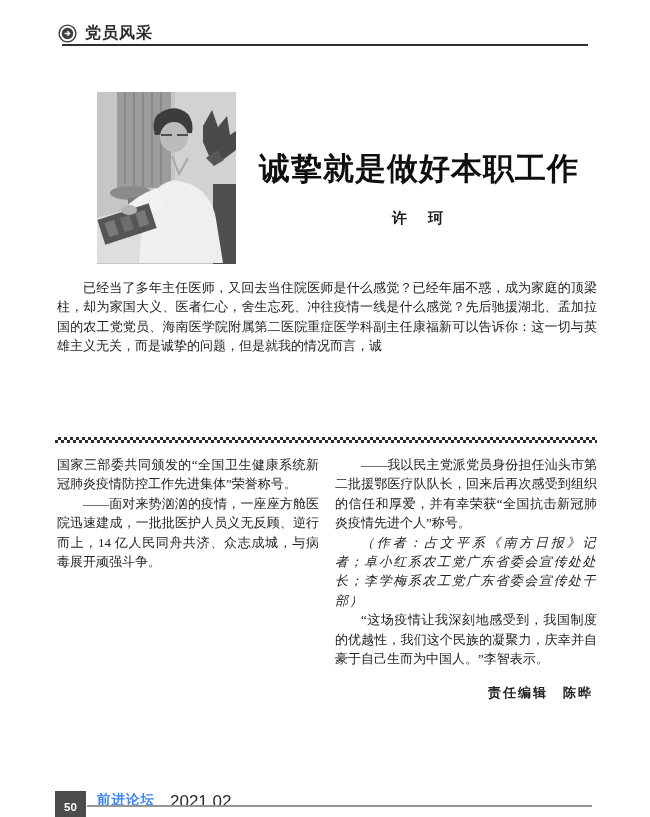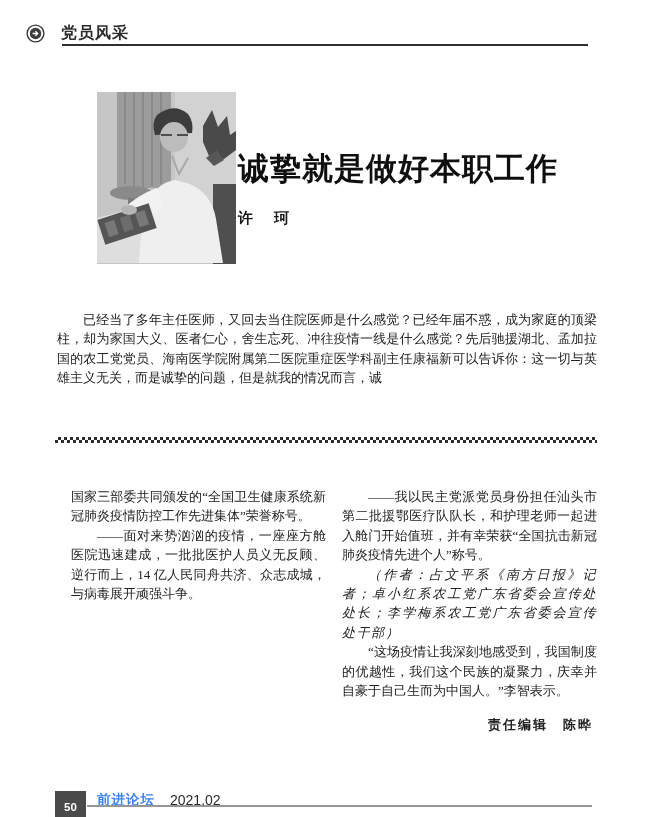--- a/index.html
+++ b/index.html
@@ -4,48 +4,48 @@
 <style>
   html,body{margin:0;padding:0;}
   body{
     width:650px;height:817px;background:#ffffff;color:#1d1d1d;
     font-family:"Liberation Serif","DejaVu Serif",serif;
     position:relative;overflow:hidden;
   }
   .abs{position:absolute;}
 
   
-  .hdr{top:23px;left:26px;display:flex;align-items:center;gap:16px;justify-content:center;}
+  .hdr{top:23px;left:58px;display:flex;align-items:center;gap:8px;justify-content:center;}
   .hdr-label{
     font-family:"Liberation Sans","DejaVu Sans",sans-serif;
     font-weight:bold;font-size:16px;letter-spacing:1px;color:#2b2b2b;
   }
   .hdr-line{top:44px;left:62px;right:62px;height:2px;background:#2f2f2f;}
 
   
   .photo{left:97px;top:92px;width:139px;height:172px;background:#c8c8c8;overflow:hidden;}
-  .title-block{left:238px;right:50px;top:151px;}
+  .title-block{left:238px;right:50px;top:151px;text-align:center;}
   .article-title{
     font-family:"Liberation Sans","DejaVu Sans",sans-serif;
     font-weight:bold;font-size:31px;letter-spacing:1px;color:#0f0f0f;line-height:1.15;
   }
   .article-author{
     margin-top:22px;font-size:15px;font-weight:bold;letter-spacing:3px;color:#1a1a1a;
   }
 
   
   .two-col{display:flex;gap:16px;}
-  .col{flex:1 1 0;min-width:0;margin-top:32px;}
+  .col{flex:1 1 0;min-width:0;}
   .col p{
     margin:0;font-size:13px;line-height:19.4px;text-align:justify;
     color:#222;
   }
   .col p.indent{text-indent:2em;}
   .lead{top:278px;left:57px;right:53px;}
-  .body-block{top:455px;left:71px;right:53px;}
+  .body-block{top:455px;left:57px;right:53px;}
   .author-note{font-style:italic;letter-spacing:1.5px;color:#2a2a2a;}
   .editor-line{
     margin-top:16px;text-align:right;font-weight:bold;
     font-size:13px;letter-spacing:2px;padding-right:4px;color:#222;
   }
 
   
   .divider{
     top:437px;left:55px;right:53px;height:6px;
     background:repeating-conic-gradient(#2e2e2e 0% 25%, #ffffff 0% 50%);
@@ -53,21 +53,21 @@
   }
 
   
   .pn-box{
     left:55px;top:791px;width:31px;height:32px;background:#4b4b4b;color:#fff;
     font-family:"Liberation Sans","DejaVu Sans",sans-serif;
     font-size:11.5px;font-weight:bold;display:flex;align-items:center;justify-content:center;
   }
   .journal{left:97px;top:791px;font-size:13.5px;font-weight:bold;letter-spacing:1px;
     font-family:"Liberation Sans","DejaVu Sans",sans-serif;color:#3b82f6;}
-  .issue{left:170px;top:792px;font-size:14px;
+  .issue{left:170px;top:792px;font-size:17px;
     font-family:"Liberation Sans","DejaVu Sans",sans-serif;color:#2b2b2b;}
   .foot-line{top:805px;left:87px;right:58px;height:2px;background:#969696;}
 </style>
 </head>
 <body>
 
 <div class="abs hdr">
   <span style="display:inline-flex;">
     <svg width="19" height="19" viewBox="0 0 19 19">
       <circle cx="9.5" cy="9.5" r="8.4" fill="none" stroke="#3d3d3d" stroke-width="1.4"></circle>
@@ -126,21 +126,21 @@
 </div>
 
 <div class="abs divider"></div>
 
 <div class="abs body-block two-col">
   <div class="col">
     <p>国家三部委共同颁发的“全国卫生健康系统新冠肺炎疫情防控工作先进集体”荣誉称号。</p>
     <p class="indent">——面对来势汹汹的疫情，一座座方舱医院迅速建成，一批批医护人员义无反顾、逆行而上，14 亿人民同舟共济、众志成城，与病毒展开顽强斗争。</p>
   </div>
   <div class="col">
-    <p class="indent">——我以民主党派党员身份担任汕头市第二批援鄂医疗队队长，和护理老师一起进入舱门开始值班，并有幸荣获“全国抗击新冠肺炎疫情先进个人”称号。</p>
+    <p class="indent">——我以民主党派党员身份担任汕头市第二批援鄂医疗队队长，回来后再次感受到组织的信任和厚爱，并有幸荣获“全国抗击新冠肺炎疫情先进个人”称号。</p>
     <p class="indent author-note">（作者：占文平系《南方日报》记者；卓小红系农工党广东省委会宣传处处长；李学梅系农工党广东省委会宣传处干部）</p>
     <p class="indent">“这场疫情让我深刻地感受到，我国制度的优越性，我们这个民族的凝聚力，庆幸并自豪于自己生而为中国人。”李智表示。</p>
     <div class="editor-line">责任编辑　陈晔</div>
   </div>
 </div>
 
 <div class="abs pn-box">50</div>
 <div class="abs journal">前进论坛</div>
 <div class="abs issue">2021.02</div>
 <div class="abs foot-line"></div>

